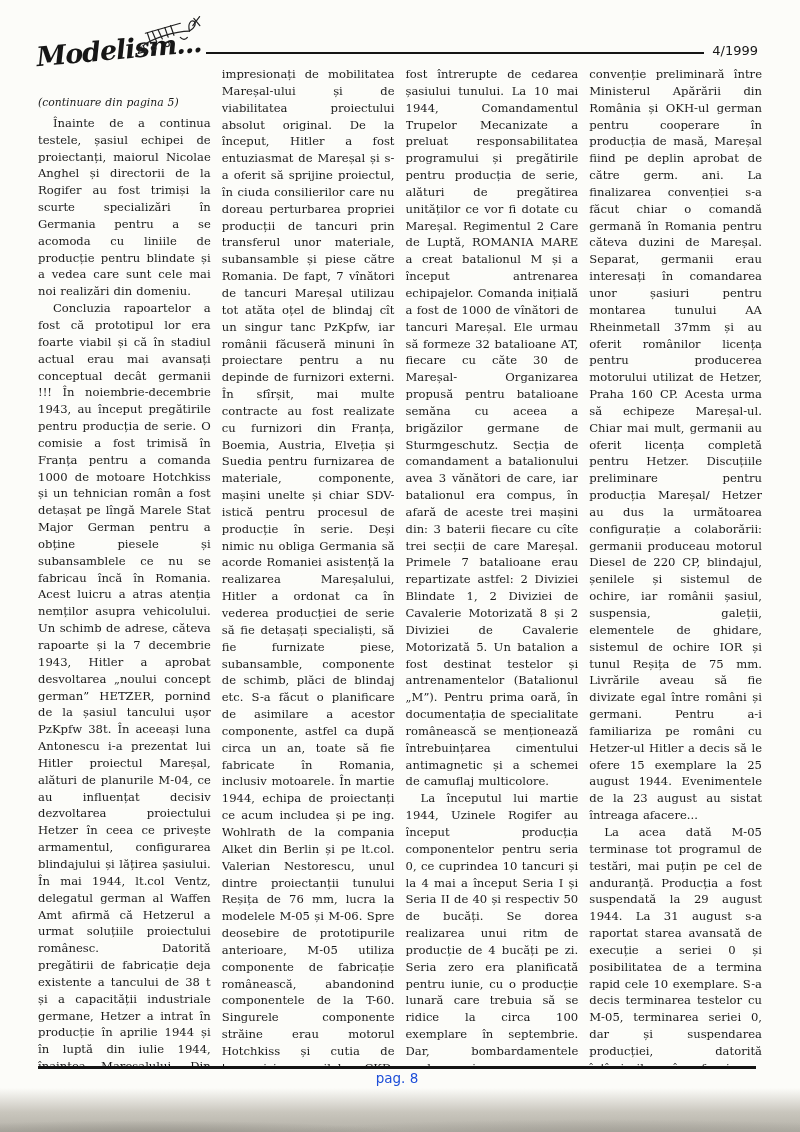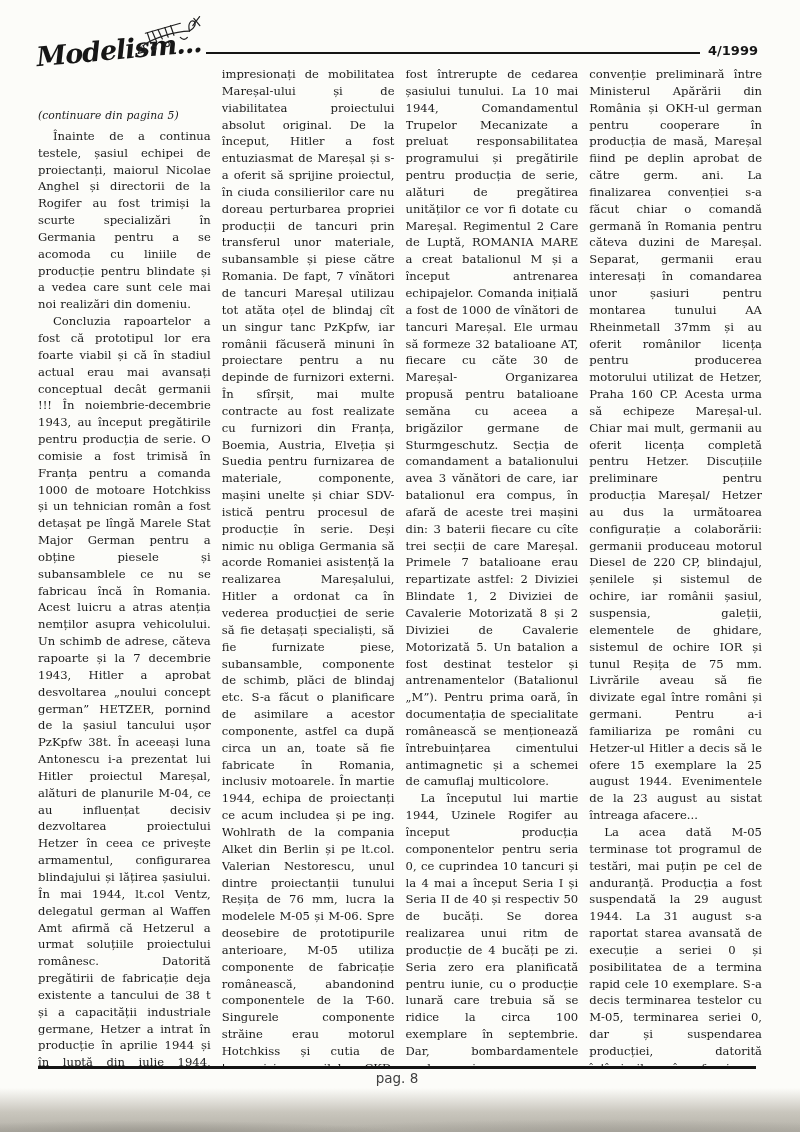--- a/index.html
+++ b/index.html
@@ -28,48 +28,48 @@
   }
   .logo-wrap{position:relative;width:170px;height:44px;flex:0 0 auto;}
   .logo-text{
     position:absolute;left:0;top:8px;
     font-style:italic;font-weight:bold;font-size:27px;color:#161616;
     transform:rotate(-5deg);letter-spacing:-1px;white-space:nowrap;
   }
   .plane{position:absolute;left:96px;top:-10px;transform:rotate(-8deg);}
   .header-rule{flex:1;height:2px;background:#151515;margin-top:10px;}
   .issue{
-    flex:0 0 auto;font-size:13px;font-weight:bold;color:#161616;
+    flex:0 0 auto;font-size:13px;font-weight:normal;color:#161616;
     padding-left:8px;margin-top:4px;
     font-family:"DejaVu Sans","Liberation Sans",sans-serif;
   }
   
   .content{
     position:absolute;top:66px;left:38px;width:724px;height:1000px;
     display:flex;gap:11px;overflow:hidden;
   }
   .col{
     flex:1 1 0;min-width:0;
     text-align:justify;
     font-size:11.6px;line-height:16.85px;color:#1a1a1a;
     overflow:hidden;
     word-spacing:0.5px;
   }
   .col p{margin:0;text-indent:15px;}
   .col p.no-indent{text-indent:0;}
   .cont-note{
     font-style:italic;font-size:10.8px;color:#1a1a1a;
-    margin:16px 0 3px 0;white-space:nowrap;
+    margin:3px 0 3px 0;white-space:nowrap;
   }
   .col-first{padding-top:26px;}
   
   .footer{position:absolute;left:38px;right:44px;top:1066px;}
   .footer-rule{height:3px;background:#141414;}
   .page-num{
-    text-align:center;font-size:13.5px;color:#404040;margin-top:1px;
+    text-align:center;font-size:13.5px;color:#1d4ed8;margin-top:1px;
     font-family:"DejaVu Sans","Liberation Sans",sans-serif;
   }
 </style>
 </head>
 <body>
 
 <div class="page">
 
   <div class="header">
     <div class="logo-wrap">

